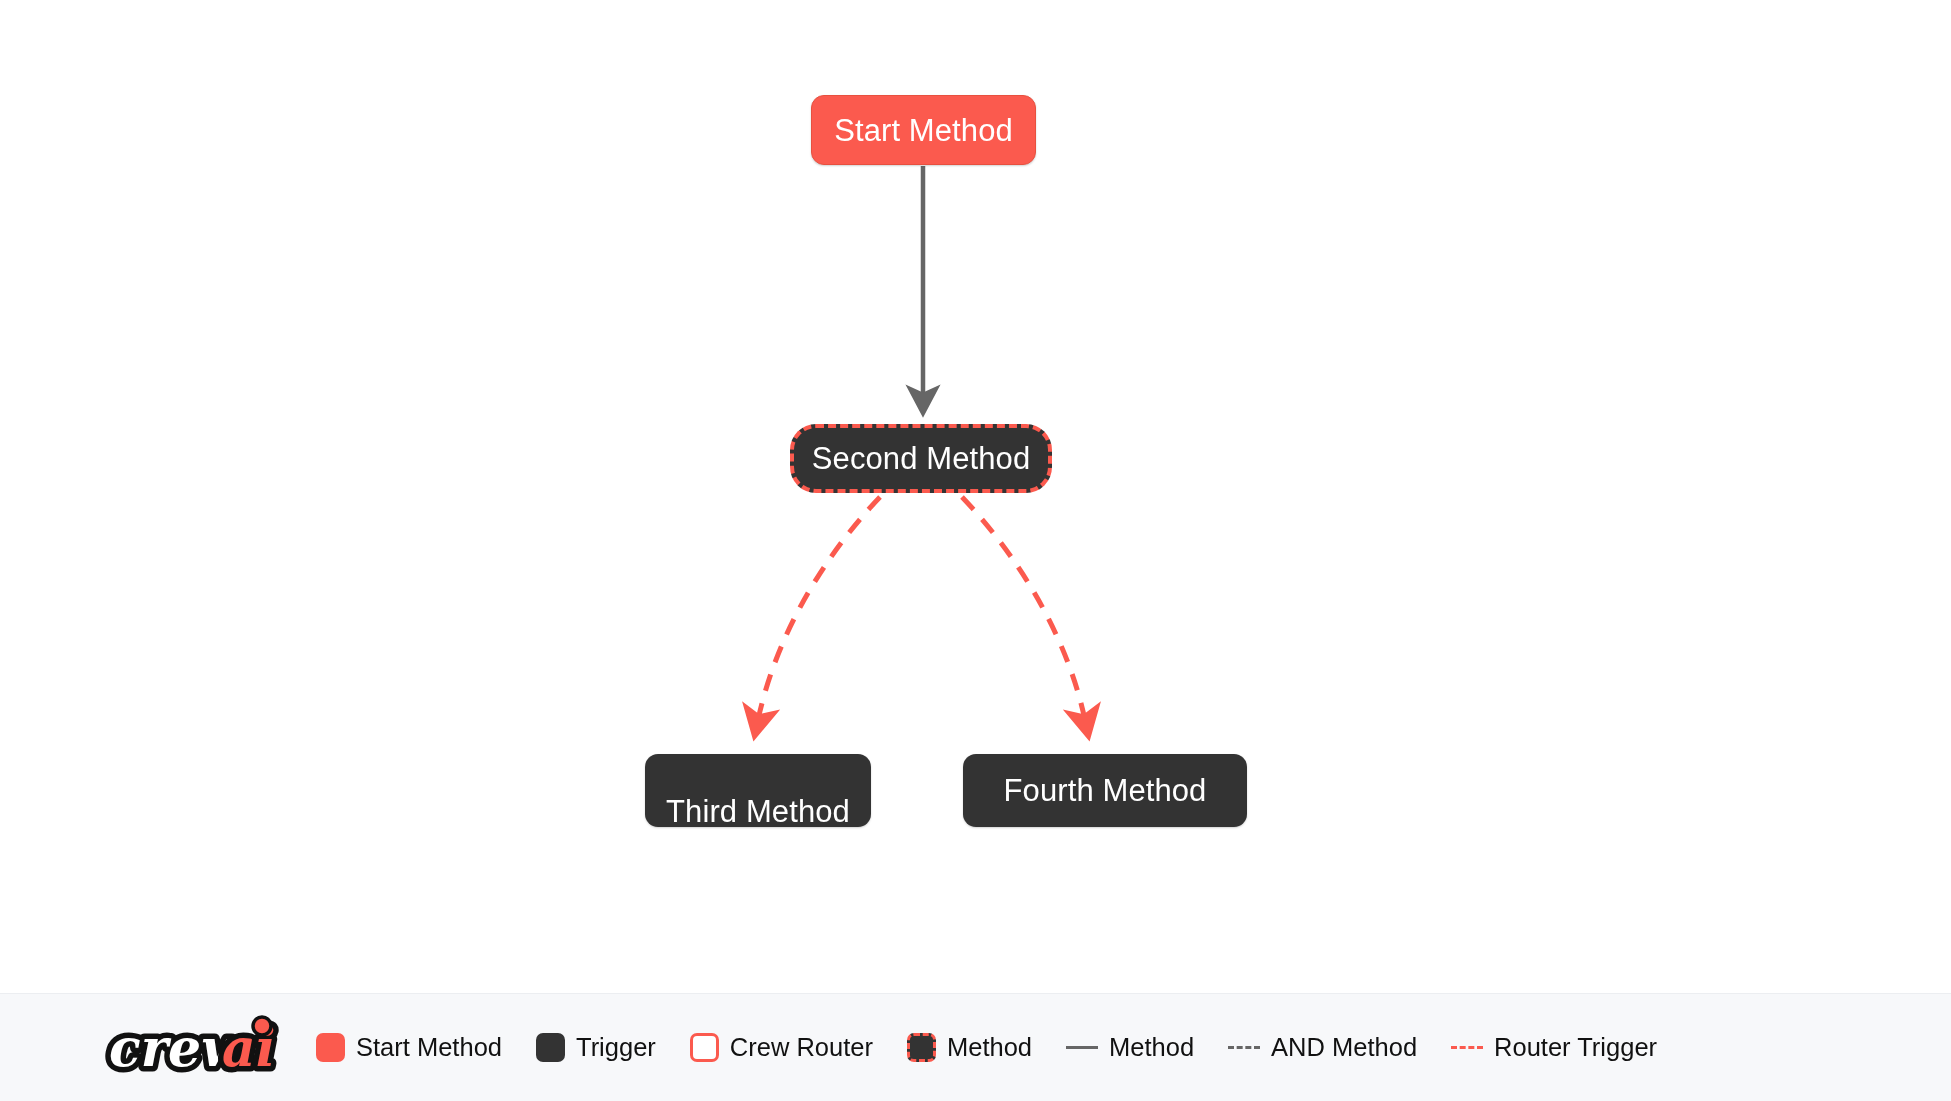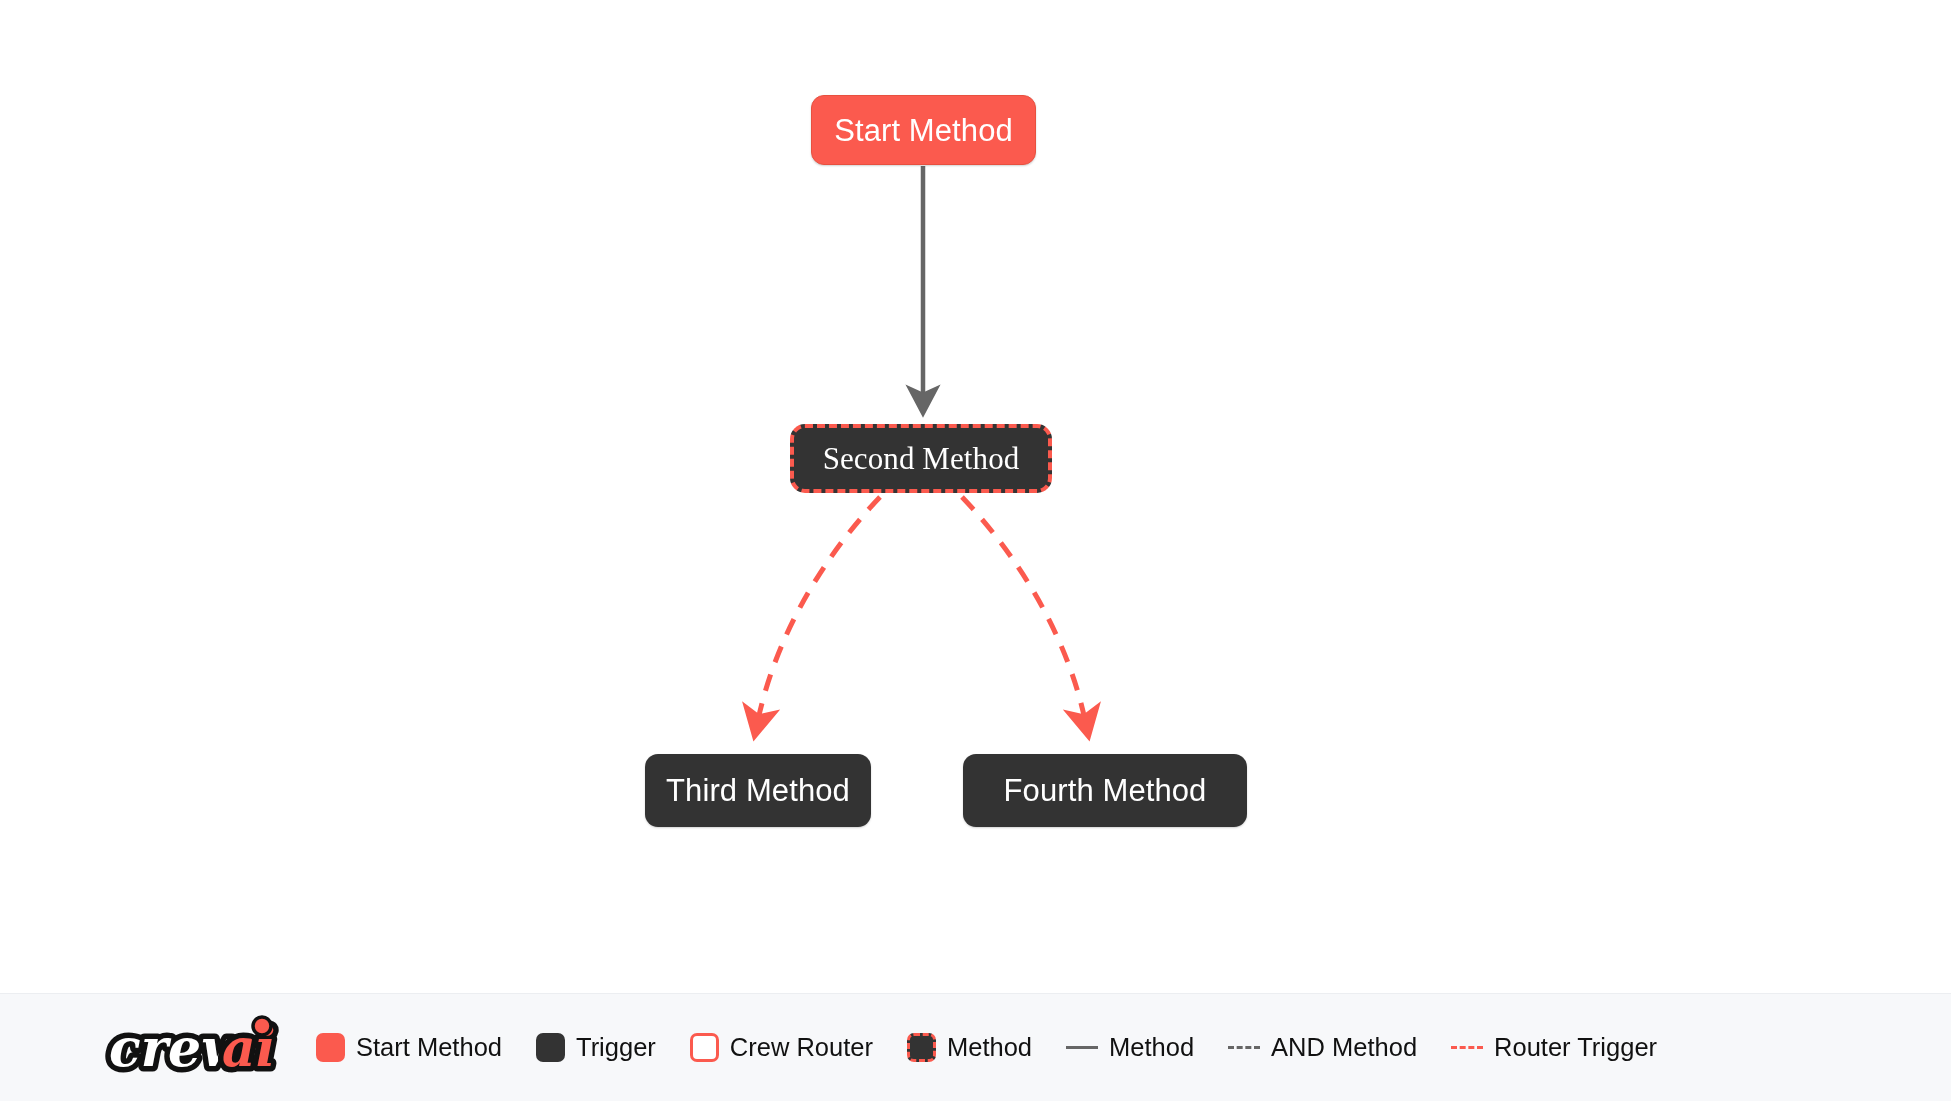--- a/index.html
+++ b/index.html
@@ -53,27 +53,26 @@
     border: 1px solid #e8503f;
     box-shadow: 0 1px 2px rgba(0,0,0,.18);
   }
   .node-method {
     background: #333333;
     box-shadow: 0 1px 2px rgba(0,0,0,.18);
   }
   .node-router {
     background: #333333;
     border: 4px dashed #fb5a4e;
-    border-radius: 15px;
-    font-family: Liberation Serif, serif;
+    border-radius: 26px;
   }
 
   #node-start        { left: 811px;  top: 95px;  width: 225px; height: 70px; }
   #node-second       { left: 790px;  top: 424px; width: 262px; height: 69px; }
-  #node-third        { left: 645px;  top: 754px; width: 226px; height: 73px; }
+  #node-third        { left: 645px;  top: 754px; width: 226px; height: 73px; align-items: flex-end; }
   #node-fourth       { left: 963px;  top: 754px; width: 284px; height: 73px; }
 
   
   #legend-bar {
     position: absolute;
     left: 0;
     top: 993px;
     width: 1951px;
     height: 108px;
     background: #f7f8fa;

